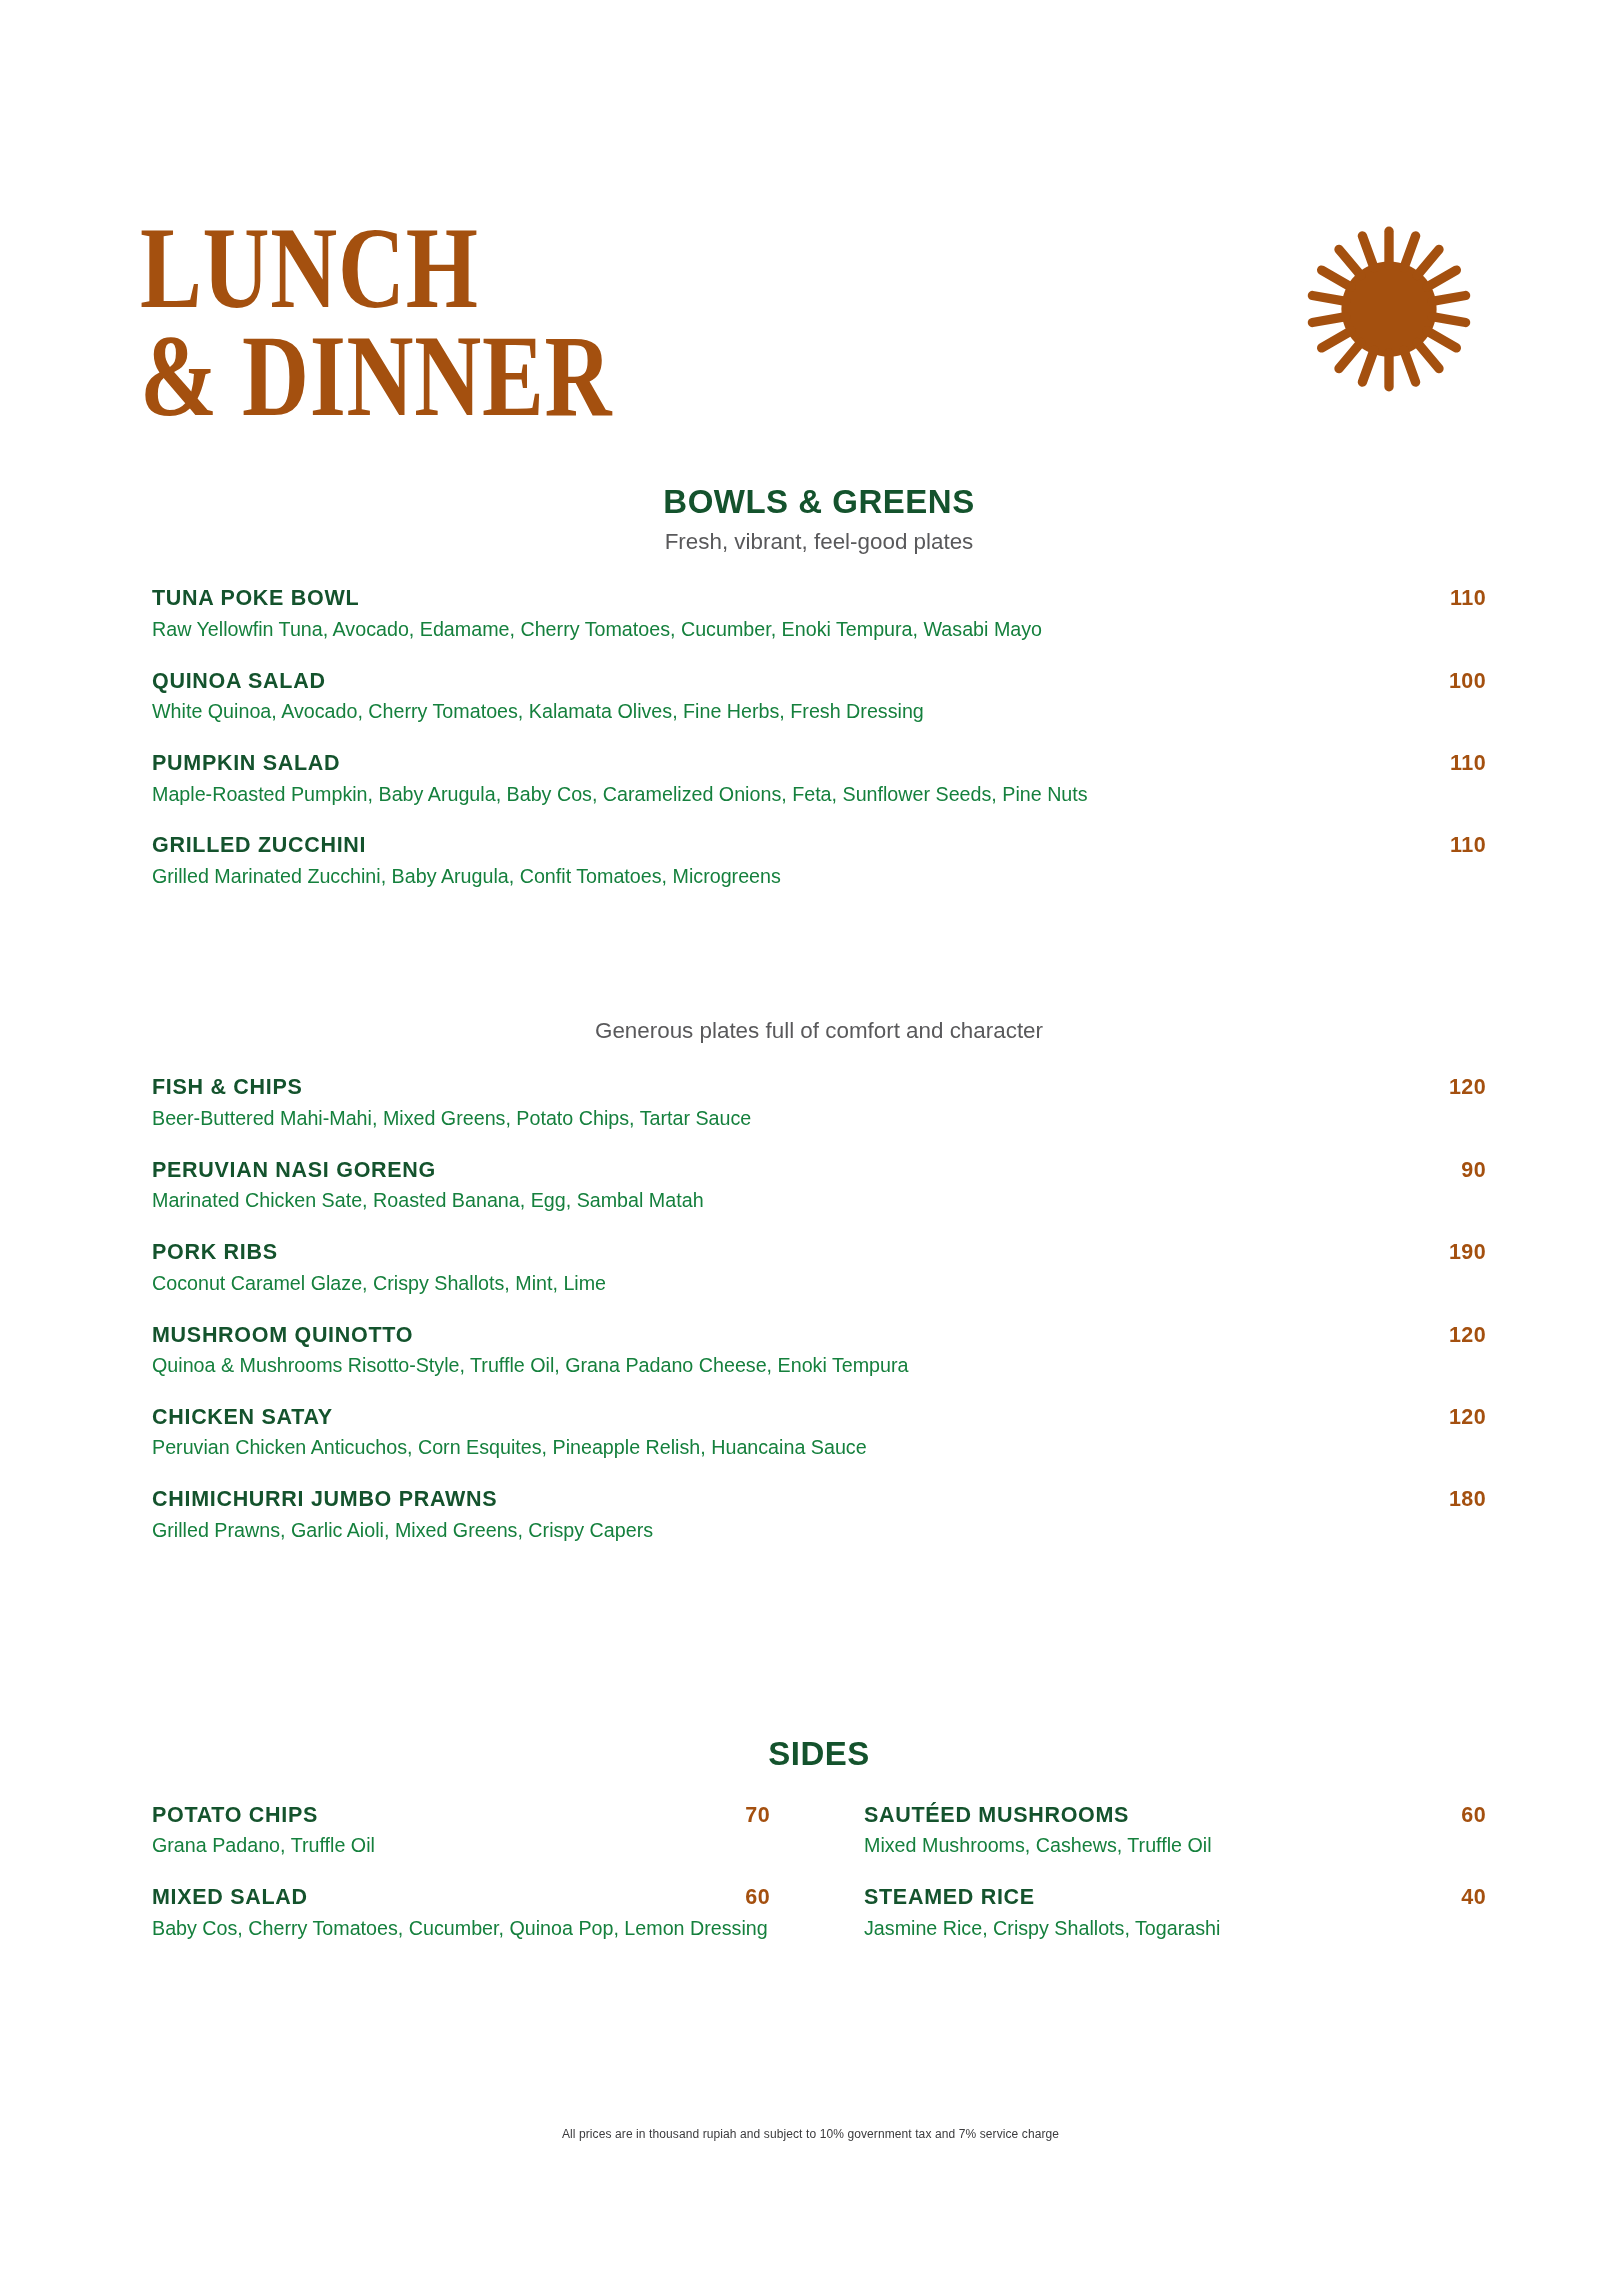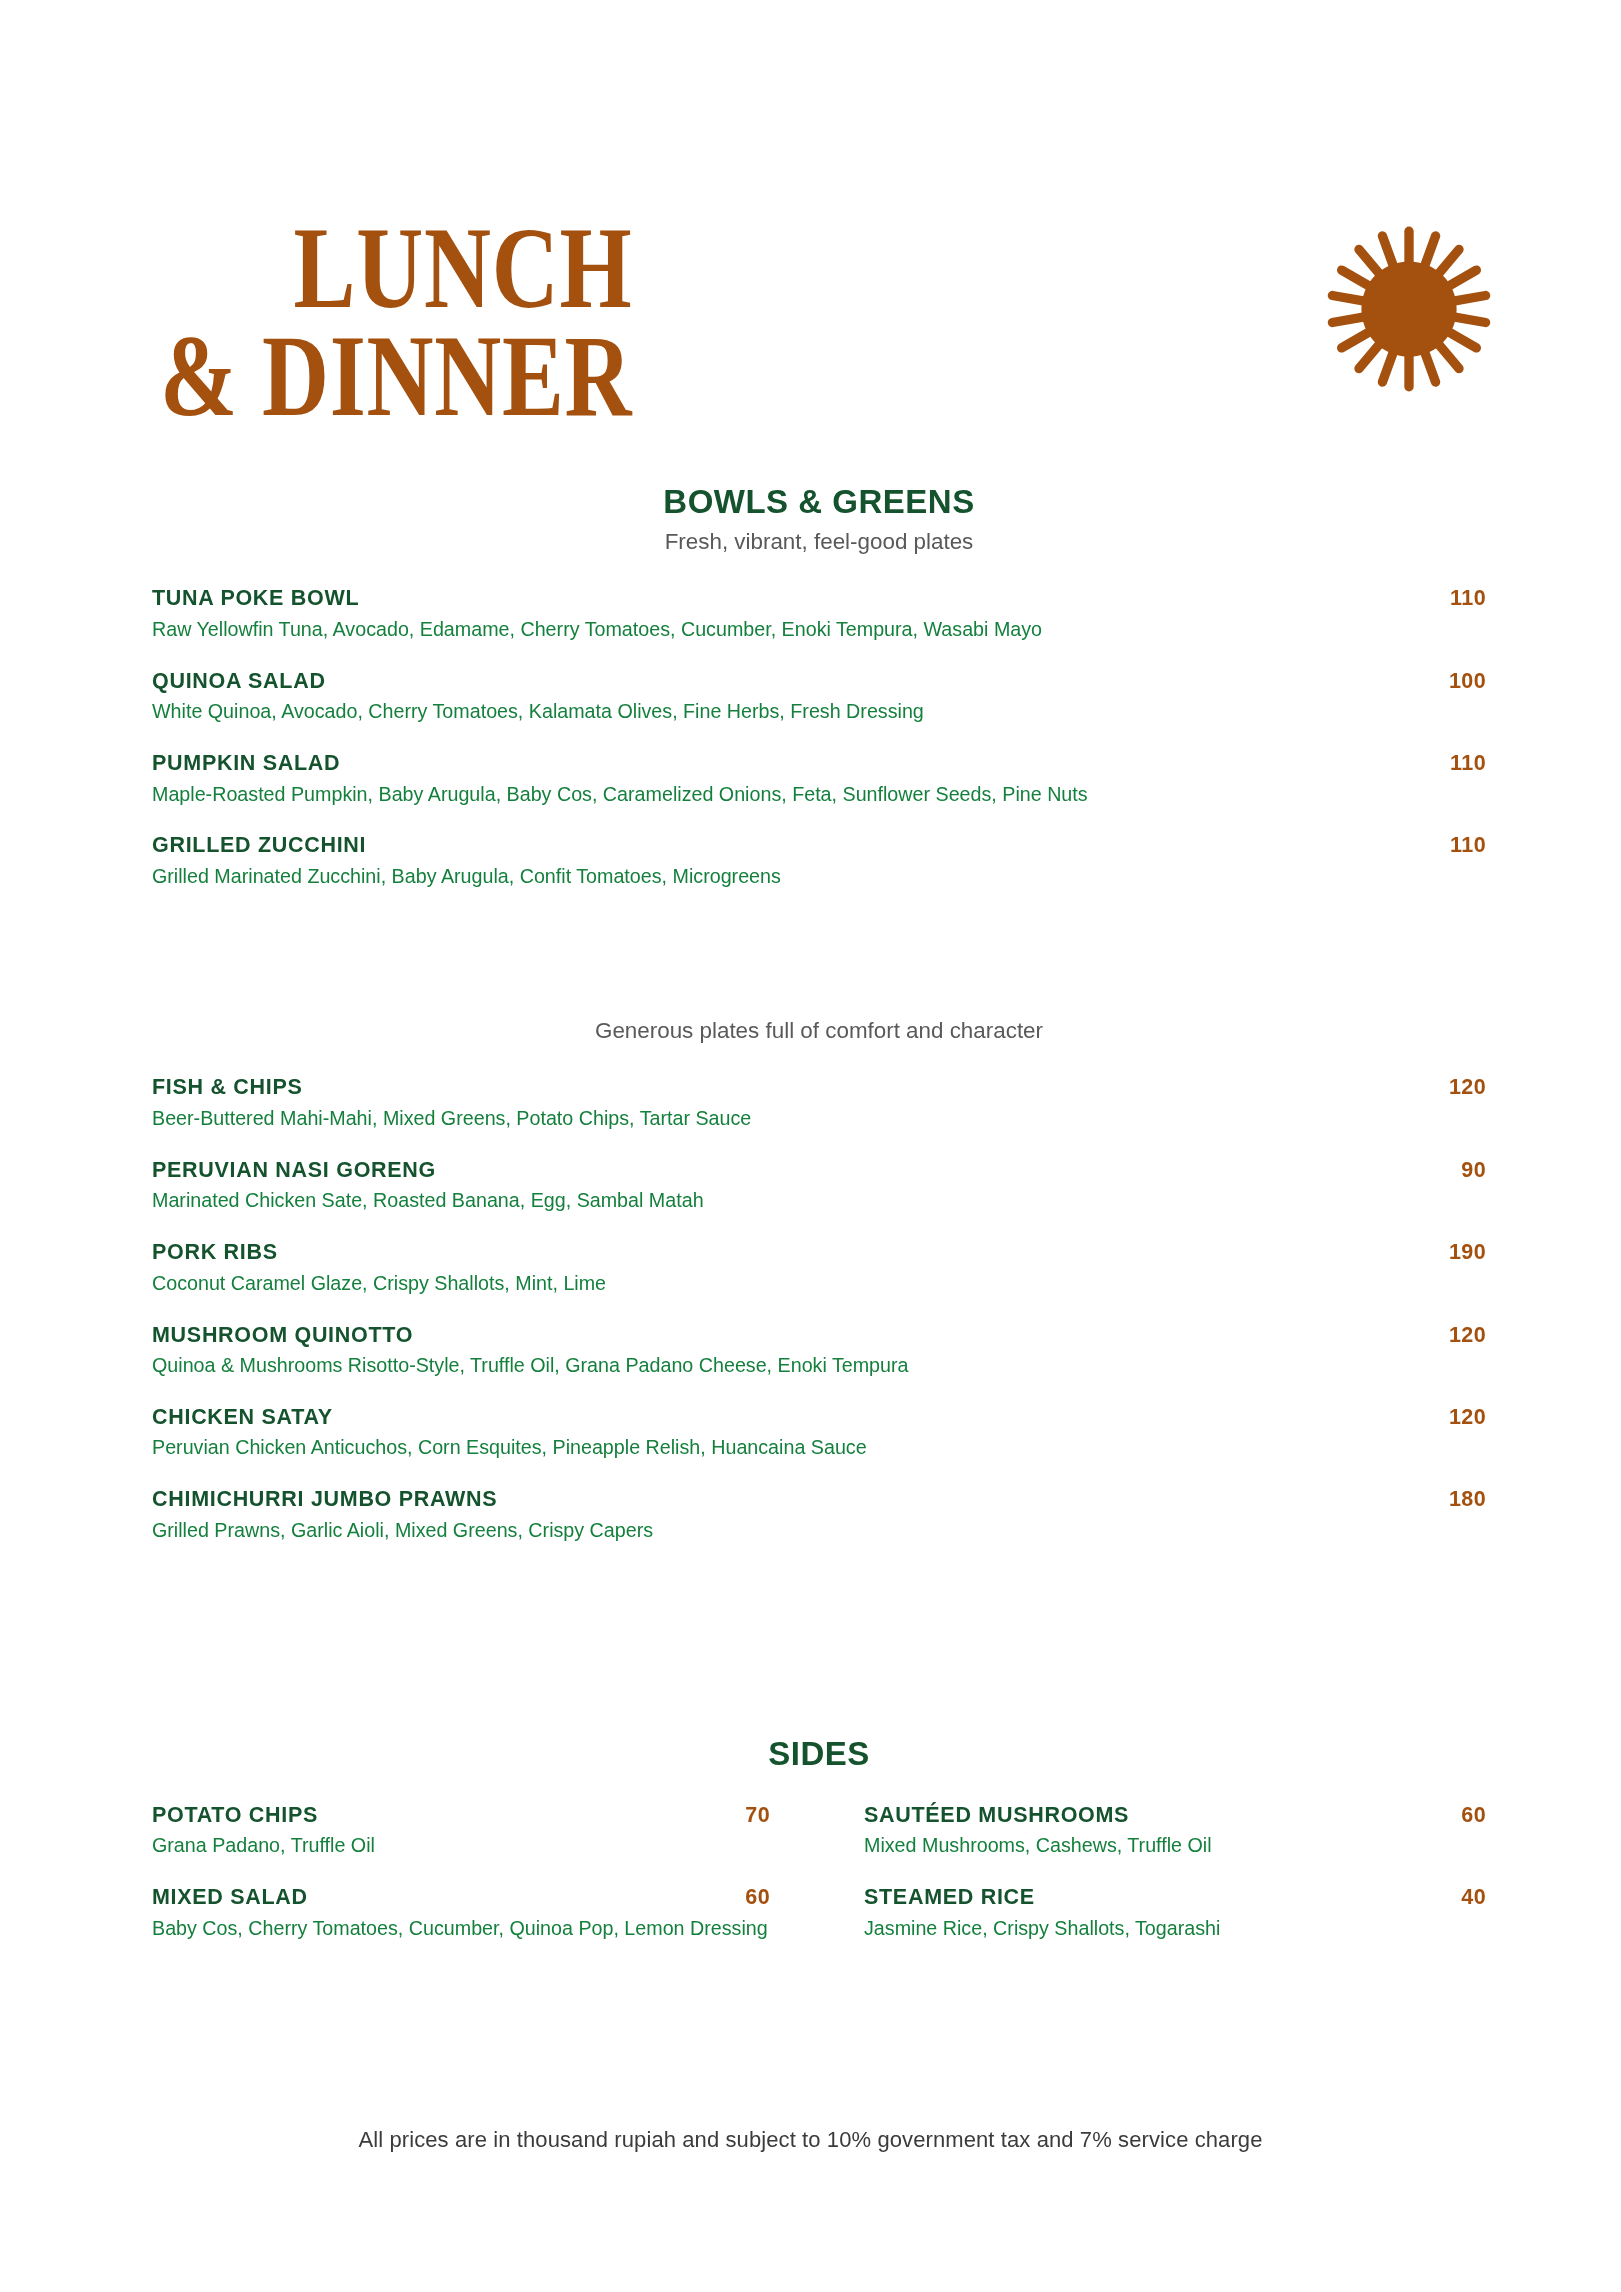--- a/index.html
+++ b/index.html
@@ -12,24 +12,23 @@
   .page {
     position:relative;
     width:1621px; height:2293px;
     padding:0;
     overflow:hidden;
   }
 
   
   .header {
     position:absolute;
-    left:160px; top:215px;
+    left:140px; top:215px;
     width:1334px;
     height:188px;
-    text-align:right;
   }
   .title-block {
     position:absolute; left:0; top:0;
   }
   .menu-title-line {
     font-family:"Liberation Serif", serif;
     font-weight:bold;
     color:#A4500F;
     font-size:116px;
     line-height:0.93;
@@ -104,21 +103,21 @@
     row-gap:24px;
   }
   .sides-grid .item { margin-bottom:0; }
 
   
   .footer {
     position:absolute;
     left:0; right:0;
     top:2127px;
     text-align:center;
-    font-size:22px;
+    font-size:12px;
     color:#3b3b3d;
     font-weight:400;
     letter-spacing:0.1px;
   }
 </style>
 </head>
 <body>
 
 <div class="page">
 

